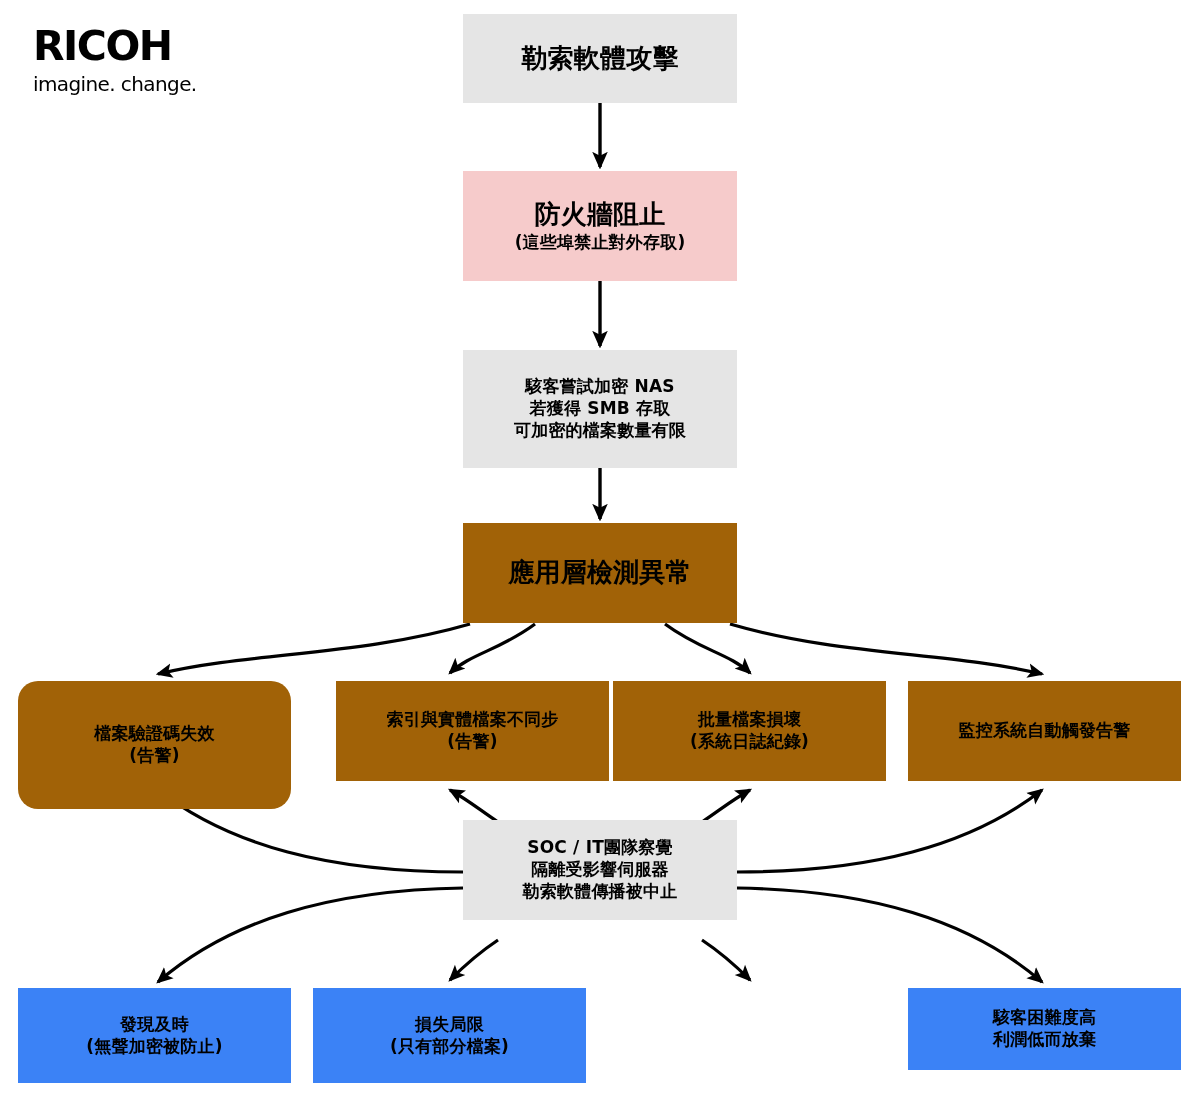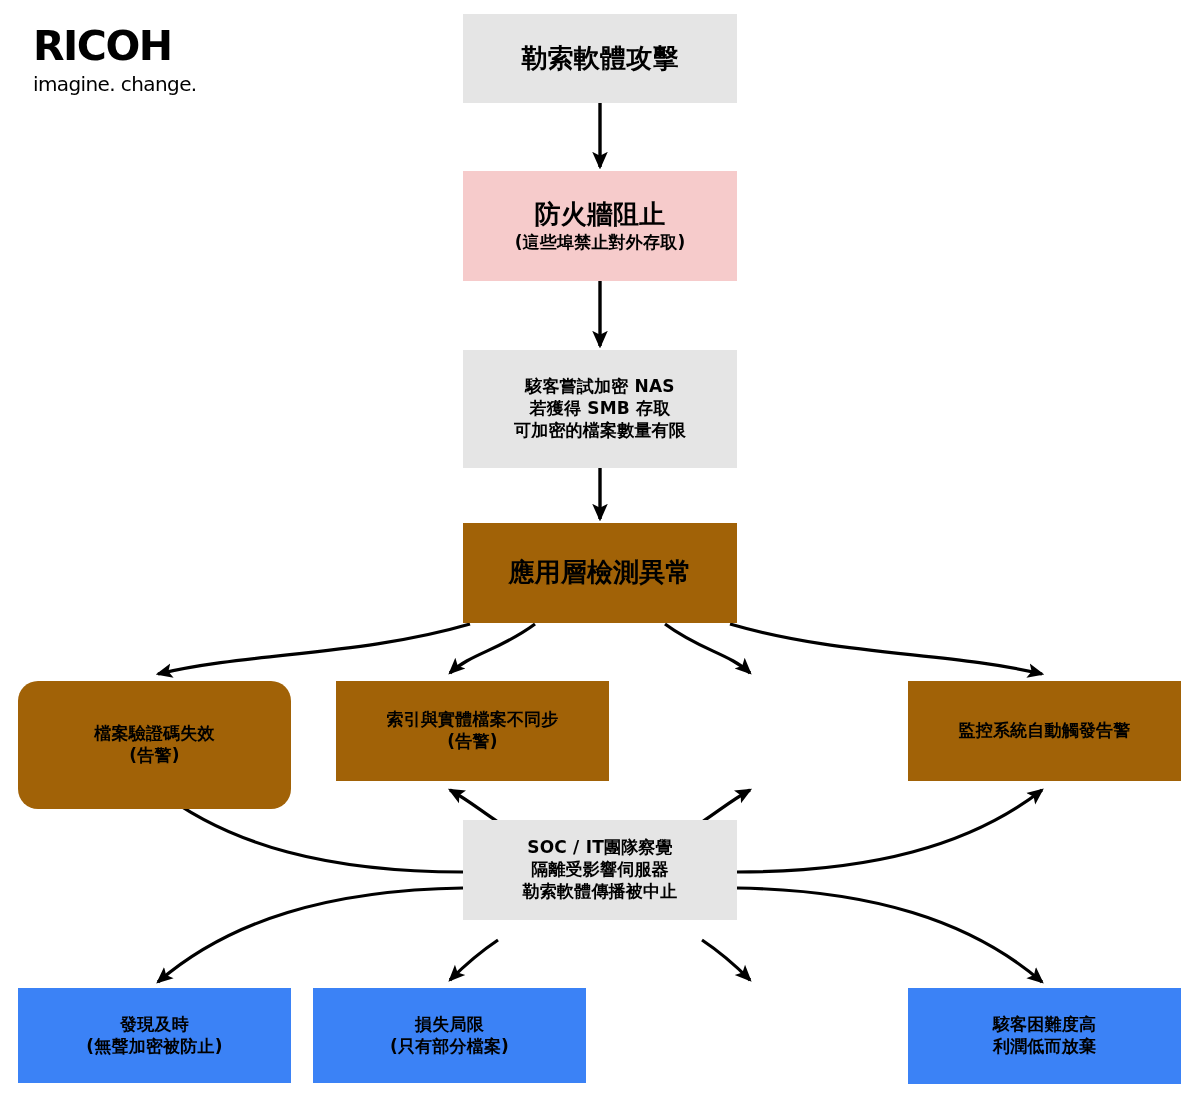--- a/index.html
+++ b/index.html
@@ -139,20 +139,24 @@
   <div class="node fill-orange" style="left:18px;top:681px;width:273px;height:128px;border-radius:20px;">
     <span class="ln small">檔案驗證碼失效</span>
     <span class="ln small">(告警)</span>
   </div>
 
   <div class="node fill-orange" style="left:313px;top:681px;width:273px;height:100px;margin-left:23px;">
     <span class="ln small">索引與實體檔案不同步</span>
     <span class="ln small">(告警)</span>
   </div>
 
+  <div class="node fill-orange" style="left:613px;top:681px;width:273px;height:100px;">
+    <span class="ln small">批量檔案損壞</span>
+    <span class="ln small">(系統日誌紀錄)</span>
+  </div>
 
   <div class="node fill-orange" style="left:908px;top:681px;width:273px;height:100px;">
     <span class="ln small">監控系統自動觸發告警</span>
   </div>
 
   <div class="node fill-blue" style="left:463px;top:820px;width:274px;height:100px;">
     <span class="ln small">SOC / IT團隊察覺</span>
     <span class="ln small">隔離受影響伺服器</span>
     <span class="ln small">勒索軟體傳播被中止</span>
   </div>
@@ -161,18 +165,18 @@
     <span class="ln small">發現及時</span>
     <span class="ln small">(無聲加密被防止)</span>
   </div>
 
   <div class="node fill-green" style="left:313px;top:988px;width:273px;height:95px;">
     <span class="ln small">損失局限</span>
     <span class="ln small">(只有部分檔案)</span>
   </div>
 
 
-  <div class="node fill-green" style="left:908px;top:988px;width:273px;height:96px;">
+  <div class="node fill-green" style="left:908px;top:988px;width:273px;height:82px;">
     <span class="ln small">駭客困難度高</span>
     <span class="ln small">利潤低而放棄</span>
   </div>
 
 </div>
 
 </body></html>

